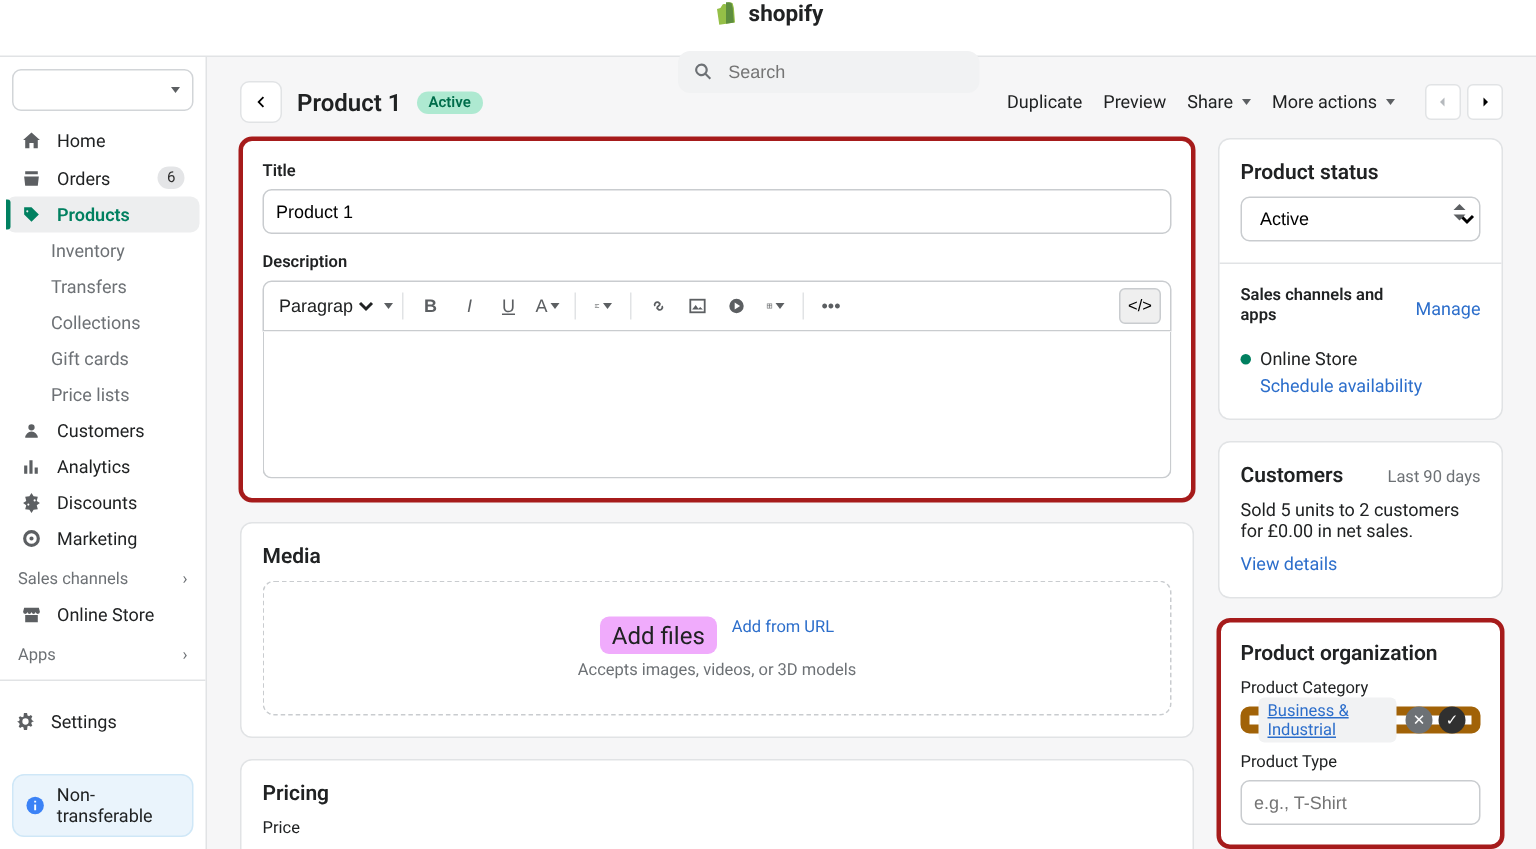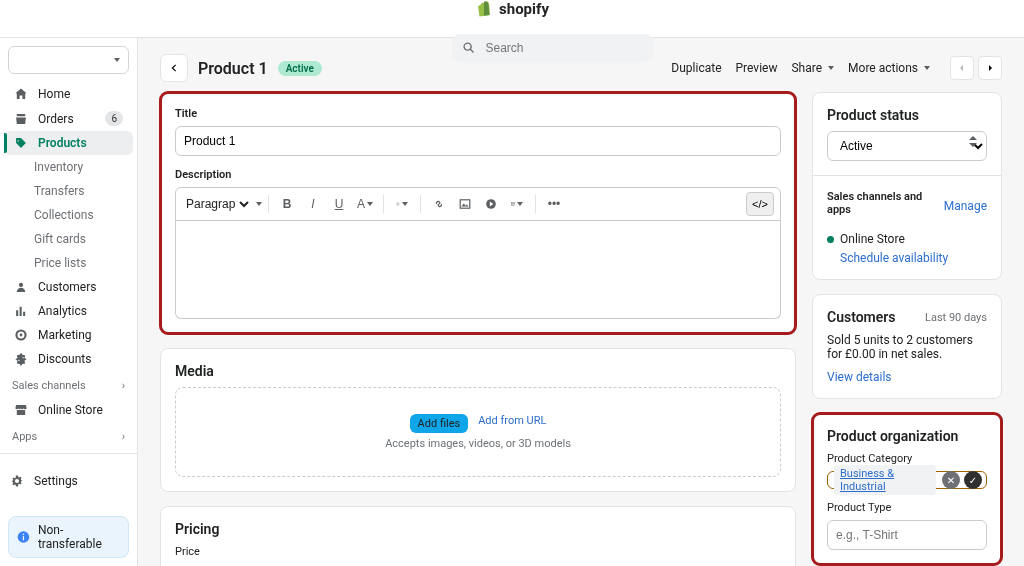--- a/index.html
+++ b/index.html
@@ -78,28 +78,28 @@
   
   .rt-toolbar{display:flex;align-items:center;border:1px solid #c9cccf;border-radius:6px 6px 0 0;padding:4px 6px;gap:2px;background:#fff;}
   .rt-toolbar .sep{width:1px;height:18px;background:#e1e3e5;margin:0 4px;}
   .rt-toolbar .tb{width:24px;height:24px;border:0;background:transparent;border-radius:4px;display:flex;align-items:center;justify-content:center;color:var(--icon);font-size:12px;}
   .rt-toolbar select{border:0;background:transparent;font-size:12px;color:var(--text);outline:none;}
   .rt-toolbar .html-btn{margin-left:auto;border:1px solid #c9cccf;border-radius:4px;width:28px;height:24px;display:flex;align-items:center;justify-content:center;font-size:11px;}
   .rt-body{border:1px solid #c9cccf;border-top:0;border-radius:0 0 6px 6px;height:98px;background:#fff;}
 
   .media-drop{border:1px dashed #c9cccf;border-radius:8px;height:90px;display:flex;flex-direction:column;align-items:center;justify-content:center;gap:4px;color:var(--muted);font-size:11px;}
   .media-actions{display:flex;gap:10px;}
-  .pill-btn{background:#0ea5e9;border-radius:6px;padding:3px 8px;font-size:11px;color:var(--text);}
+  .pill-btn{background:#f0abfc;border-radius:6px;padding:3px 8px;font-size:16px;color:var(--text);}
   .link{color:var(--blue);font-size:11px;}
 
   .select-wrap{position:relative;}
   .select-wrap::after{content:"";position:absolute;right:10px;top:12px;width:0;height:0;border-left:4px solid transparent;border-right:4px solid transparent;border-top:4px solid #5c5f62;}
   .select-wrap::before{content:"";position:absolute;right:10px;top:5px;width:0;height:0;border-left:4px solid transparent;border-right:4px solid transparent;border-bottom:4px solid #5c5f62;}
 
-  .tag-input{display:flex;align-items:center;gap:6px;border:1px solid #a16207;border-radius:6px;height:18px;padding:0 4px 0 6px;background:#fff;}
+  .tag-input{display:flex;align-items:center;gap:6px;border:6px solid #a16207;border-radius:6px;height:18px;padding:0 4px 0 6px;background:#fff;}
   .tag{background:#f1f2f3;border-radius:4px;padding:2px 6px;font-size:11px;color:var(--blue);text-decoration:underline;}
   .tag-actions{margin-left:auto;display:flex;gap:4px;}
   .round-btn{width:18px;height:18px;border-radius:50%;display:flex;align-items:center;justify-content:center;color:#fff;font-size:10px;}
   .round-grey{background:#6d7175;}
   .round-dark{background:#303030;}
 
   .sc-dot{width:7px;height:7px;border-radius:50%;background:#008060;display:inline-block;margin-right:6px;}
 
   .insights-head{display:flex;align-items:center;justify-content:space-between;}
   .small-muted{color:var(--muted);font-size:11px;}
@@ -177,29 +177,29 @@
           <span>Customers</span>
         </li>
         <li>
           <svg class="nav-icon" viewBox="0 0 20 20">
               <path fill="currentColor" d="M3 17V9h3v8zm5 0V4h3v13zm5 0v-6h3v6z"></path>
             </svg>
           <span>Analytics</span>
         </li>
         <li>
           <svg class="nav-icon" viewBox="0 0 20 20">
+              <path fill="currentColor" d="M10 1l2 3 4 .5-1 4 3 2-3 2 1 4-4 .5-2 3-2-3-4-.5 1-4-3-2 3-2-1-4 4-.5zM7 7l6 6m-6 0a1 1 0 100-2 1 1 0 000 2zm6-4a1 1 0 100-2 1 1 0 000 2z"></path>
+            </svg>
+          <span>Discounts</span>
+        </li>
+        <li>
+          <svg class="nav-icon" viewBox="0 0 20 20">
               <path fill="currentColor" d="M10 2a8 8 0 100 16 8 8 0 000-16zm0 3a5 5 0 110 10 5 5 0 010-10zm0 3a2 2 0 100 4 2 2 0 000-4z"></path>
             </svg>
           <span>Marketing</span>
-        </li>
-        <li>
-          <svg class="nav-icon" viewBox="0 0 20 20">
-              <path fill="currentColor" d="M10 1l2 3 4 .5-1 4 3 2-3 2 1 4-4 .5-2 3-2-3-4-.5 1-4-3-2 3-2-1-4 4-.5zM7 7l6 6m-6 0a1 1 0 100-2 1 1 0 000 2zm6-4a1 1 0 100-2 1 1 0 000 2z"></path>
-            </svg>
-          <span>Discounts</span>
         </li>
       </ul>
       <div class="nav-section">
         <span>Sales channels</span>
         <span style="font-size:11px;">›</span>
       </div>
       <ul class="nav" style="flex:0;">
         <li>
           <svg class="nav-icon" viewBox="0 0 20 20">
               <path fill="currentColor" d="M3 3h14l1 4a2 2 0 01-4 0 2 2 0 01-4 0 2 2 0 01-4 0 2 2 0 01-4 0zM4 10h12v7H4z"></path>

